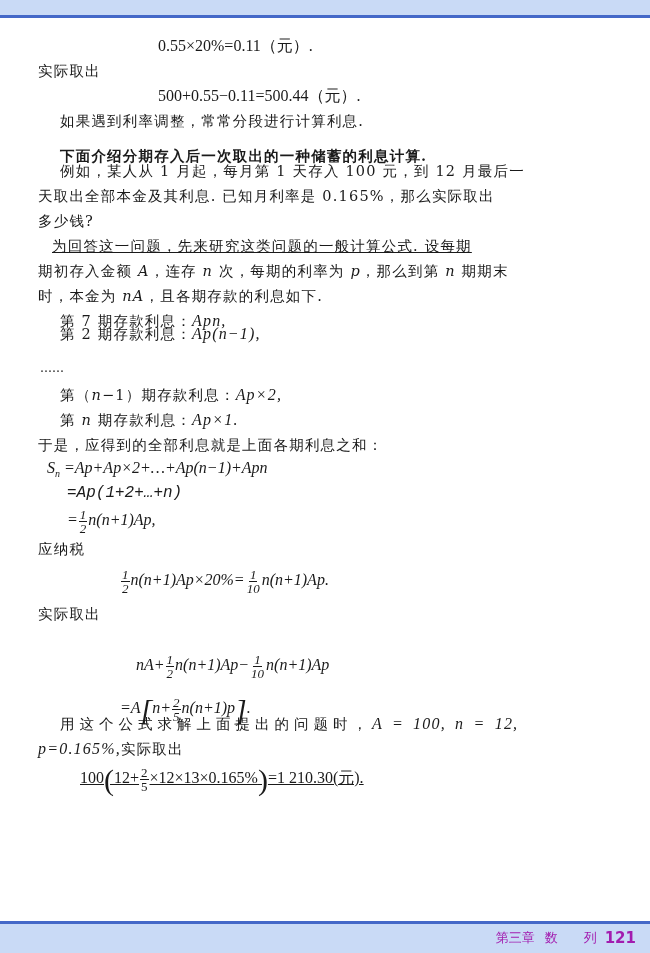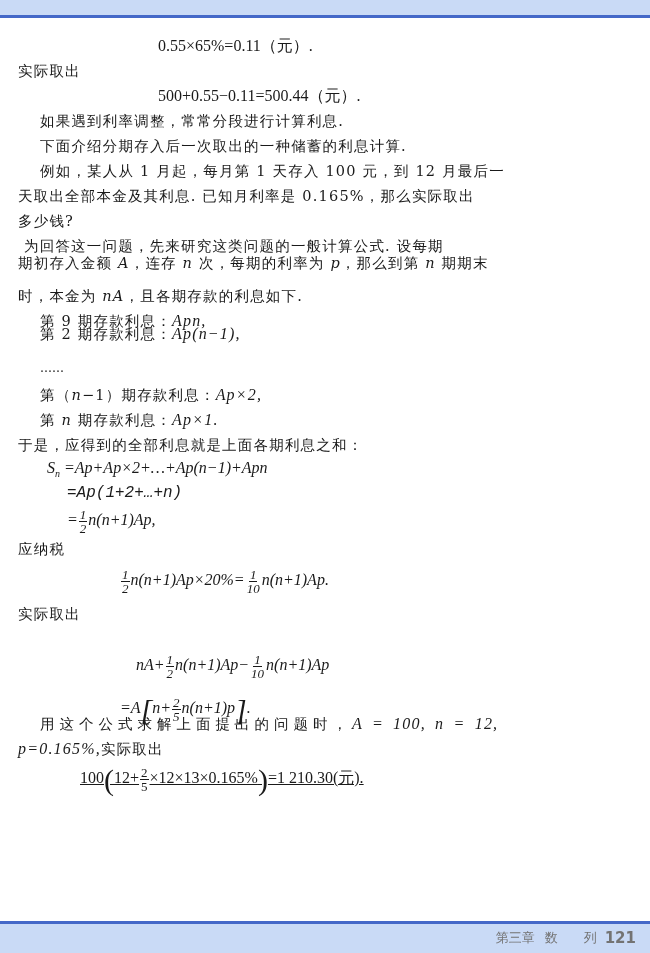--- a/index.html
+++ b/index.html
@@ -21,73 +21,73 @@
     position: absolute; left: 0; top: 921px; width: 650px; height: 3px;
     background: #4468c8;
   }
   .bottom-band {
     position: absolute; left: 0; top: 924px; width: 650px; height: 29px;
     background: #c9daf6;
   }
   .footer-text {
     position: absolute; right: 14px; top: 929px;
     font-family: "DejaVu Sans", "Liberation Sans", sans-serif;
-    font-size: 13px; color: #737373;
+    font-size: 13px; color: #a21caf;
     display: flex; align-items: center; gap: 0;
   }
   .footer-text .chap { margin-right: 10px; }
   .footer-text .w1 { margin-right: 26px; }
   .footer-text .w2 { margin-right: 8px; }
   .footer-text .pg { font-weight: bold; font-size: 15px; }
 
   .line {
     position: absolute; font-size: 14.5px; white-space: nowrap; line-height: 20px;
   }
-  .cn { letter-spacing: 1.2px; }
+  .cn { letter-spacing: 1.2px; margin-left: 20px; }
   i, .it { font-style: italic; font-family: "DejaVu Serif", "Liberation Serif", serif; }
   .math { font-family: "Liberation Serif", "DejaVu Serif", serif; font-size: 16px; }
   .frac {
     display: inline-flex; flex-direction: column; align-items: center;
     vertical-align: middle; font-size: 13px; line-height: 13px; margin: 0 1px;
   }
   .frac .num { border-bottom: 1px solid #1a1a1a; padding: 0 1px; }
   .frac .den { padding: 0 1px; }
   .bracket { font-size: 30px; line-height: 20px; vertical-align: middle; font-weight: 200; }
   sub { font-size: 10px; }
 </style>
 </head>
 <body>
 
 <div class="top-band"></div>
 <div class="top-rule"></div>
 
-<div class="line math" style="left:158px; top:36px;">0.55×65%=0.11（元）.</div>
+<div class="line math" style="left:158px; top:36px;">0.55×20%=0.11（元）.</div>
 
 <div class="line cn" style="left:18px; top:61px;">实际取出</div>
 
 <div class="line math" style="left:158px; top:86px;">500+0.55−0.11=500.44（元）.</div>
 
 <div class="line cn" style="left:40px; top:111px;">如果遇到利率调整，常常分段进行计算利息.</div>
 
-<div class="line cn" style="left:40px; top:136px;">下面介绍分期存入后一次取出的一种储蓄的利息计算.</div>
+<div class="line cn" style="left:40px; top:146px;font-weight:bold;">下面介绍分期存入后一次取出的一种储蓄的利息计算.</div>
 
 <div class="line cn" style="left:40px; top:161px;">例如，某人从 1 月起，每月第 1 天存入 100 元，到 12 月最后一</div>
 <div class="line cn" style="left:18px; top:186px;">天取出全部本金及其利息. 已知月利率是 0.165%，那么实际取出</div>
 <div class="line cn" style="left:18px; top:211px;">多少钱?</div>
 
-<div class="line cn" style="left:24px; top:236px;">为回答这一问题，先来研究这类问题的一般计算公式. 设每期</div>
-<div class="line cn" style="left:18px; top:253px;">
+<div class="line cn" style="left:32px; top:236px;text-decoration:underline;">为回答这一问题，先来研究这类问题的一般计算公式. 设每期</div>
+<div class="line cn" style="left:18px; top:261px;">
   <span>期初存入金额 </span><i>A</i><span>，连存 </span><i>n</i><span> 次，每期的利率为 </span><i>p</i><span>，那么到第 </span><i>n</i><span> 期期末</span>
 </div>
 <div class="line cn" style="left:18px; top:286px;">
   <span>时，本金为 </span><i>nA</i><span>，且各期存款的利息如下.</span>
 </div>
 
 <div class="line cn" style="left:40px; top:311px;">
-  <span>第 9 期存款利息：</span><i class="math">Apn,</i>
+  <span>第 7 期存款利息：</span><i class="math">Apn,</i>
 </div>
 <div class="line cn" style="left:40px; top:324px;text-align:center;">
   <span>第 2 期存款利息：</span><i class="math">Ap(n−1),</i>
 </div>
 <div class="line" style="left:40px; top:358px; font-size:12px;">……</div>
 <div class="line cn" style="left:40px; top:385px;">
   <span>第（</span><i>n</i><span>−1）期存款利息：</span><i class="math">Ap×2,</i>
 </div>
 <div class="line cn" style="left:40px; top:410px;">
   <span>第 </span><i>n</i><span> 期存款利息：</span><i class="math">Ap×1.</i>

